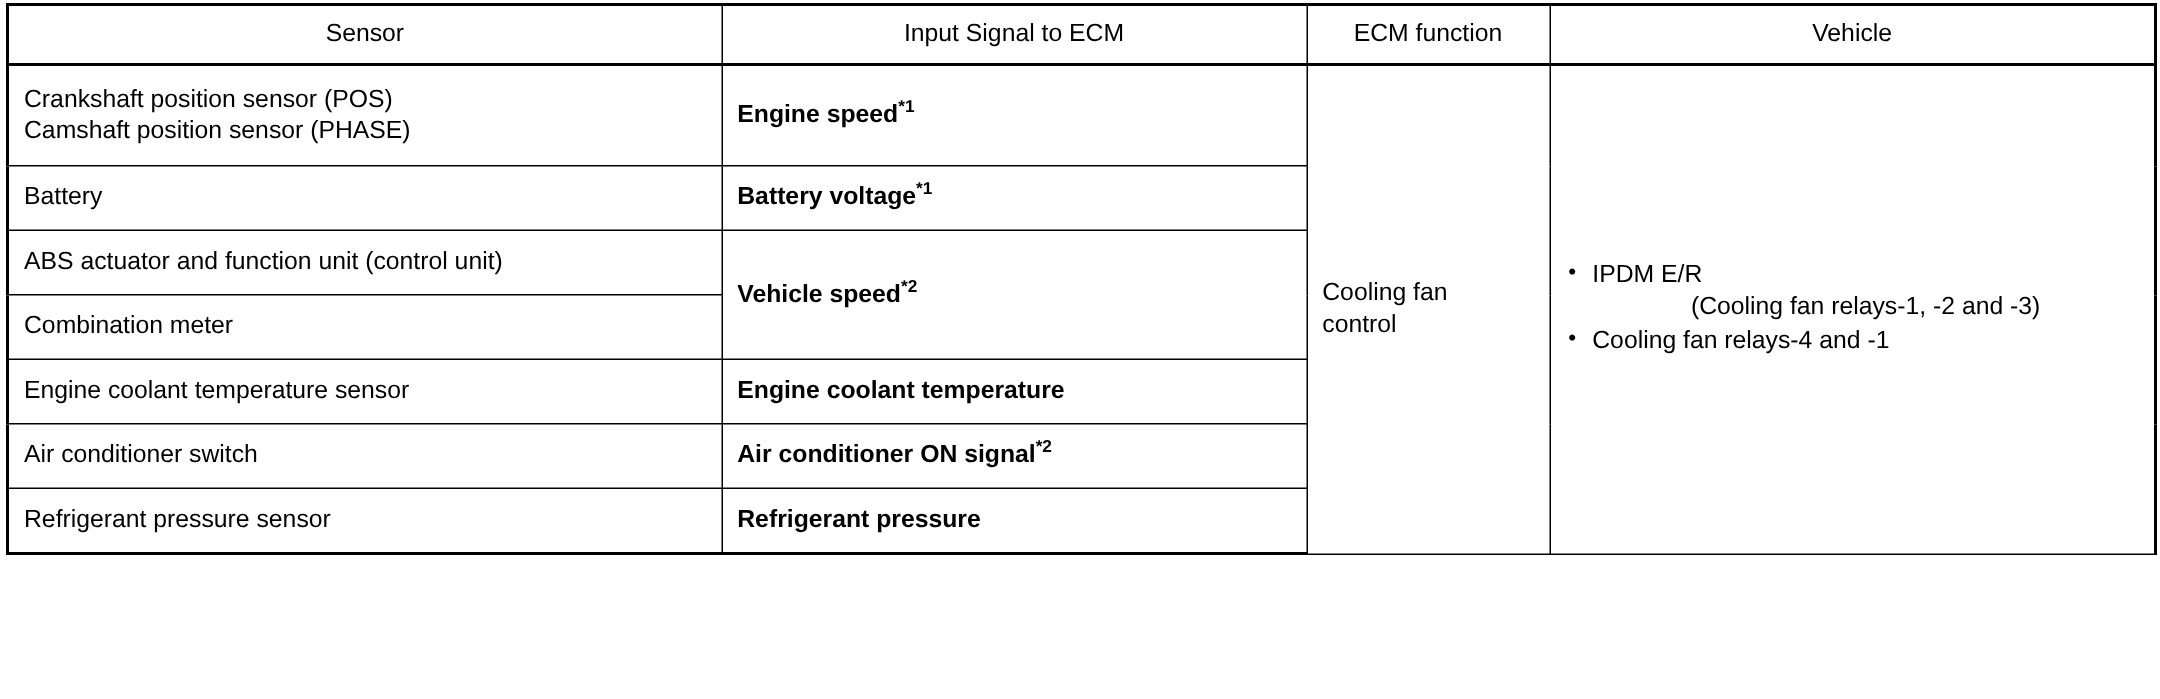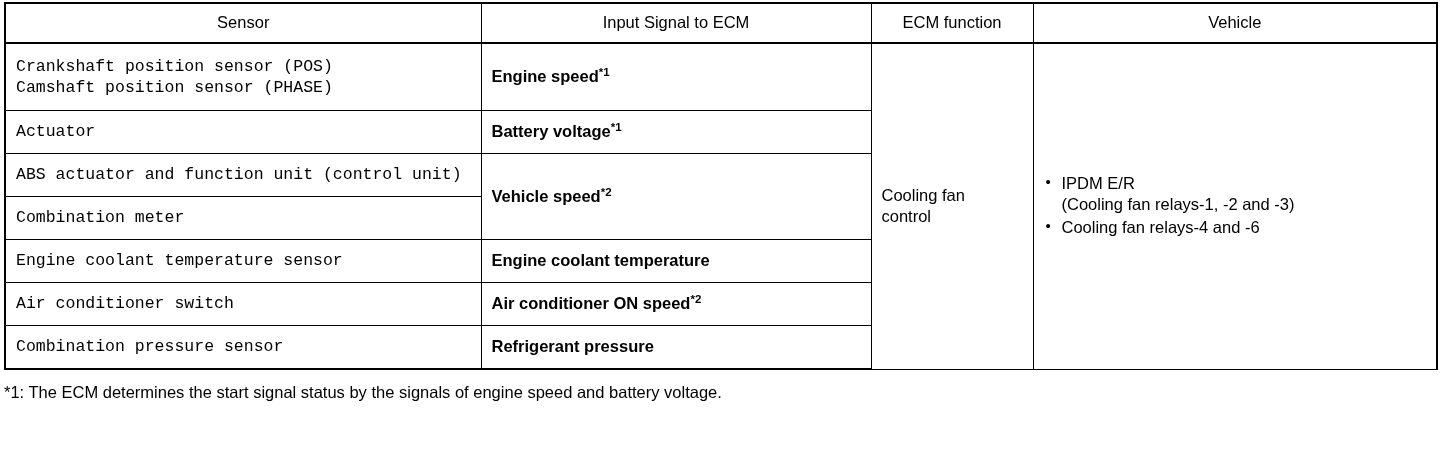--- a/index.html
+++ b/index.html
@@ -47,21 +47,21 @@
     border-top: 2.5px solid #000;
     border-bottom: 2.5px solid #000;
     text-align: center;
     height: 34px;
     padding: 2px 6px;
   }
   table.spec thead th.first { border-left: 2.5px solid #000; }
   table.spec thead th.last  { border-right: 2.5px solid #000; }
 
   table.spec tbody td { padding: 6px 10px; }
-  table.spec tbody td.left-edge  { border-left: 2.5px solid #000; font-family: Liberation Mono, monospace; }
+  table.spec tbody td.left-edge  { border-left: 2.5px solid #000; }
   table.spec tbody td.right-edge { border-right: 2.5px solid #000; }
   table.spec tbody tr.last-row td { border-bottom: 2.5px solid #000; }
 
   .cell-sensor { height: 30px; }
   .cell-sensor.tall { height: 54px; }
   .cell-line { display: block; white-space: nowrap; }
 
   sup.fn {
     font-size: 11.5px;
     vertical-align: super;
@@ -85,20 +85,21 @@
   .actuator-list li .bullet {
     position: absolute;
     left: 2px;
     top: -1px;
     font-size: 15px;
   }
   .actuator-list li .sub {
     display: block;
     padding-left: 0;
     white-space: nowrap;
+    text-align: center;
   }
 
   .footnotes {
     margin: 13px 0 0 4px;
     font-size: 16.5px;
   }
   .footnotes p {
     margin: 0 0 20px 0;
     white-space: nowrap;
   }
@@ -139,29 +140,29 @@
         </td>
         <td class="right-edge mid-span" rowspan="7">
           <ul class="actuator-list">
             <li>
               <span class="bullet">•</span>
               <span>IPDM E/R</span>
               <span class="sub">(Cooling fan relays-1, -2 and -3)</span>
             </li>
             <li>
               <span class="bullet">•</span>
-              <span>Cooling fan relays-4 and -6</span>
+              <span>Cooling fan relays-4 and -1</span>
             </li>
           </ul>
         </td>
       </tr>
 
       <tr>
         <td class="left-edge cell-sensor">
-          <span class="cell-line">Actuator</span>
+          <span class="cell-line">Battery</span>
         </td>
         <td>
           <span class="fn-text"><span>Battery voltage</span><sup class="fn">*1</sup></span>
         </td>
       </tr>
 
       <tr>
         <td class="left-edge cell-sensor">
           <span class="cell-line">ABS actuator and function unit (control unit)</span>
         </td>
@@ -183,32 +184,31 @@
         <td>
           <span class="fn-text"><span>Engine coolant temperature</span></span>
         </td>
       </tr>
 
       <tr>
         <td class="left-edge cell-sensor">
           <span class="cell-line">Air conditioner switch</span>
         </td>
         <td>
-          <span class="fn-text"><span>Air conditioner ON speed</span><sup class="fn">*2</sup></span>
+          <span class="fn-text"><span>Air conditioner ON signal</span><sup class="fn">*2</sup></span>
         </td>
       </tr>
 
       <tr class="last-row">
         <td class="left-edge cell-sensor">
-          <span class="cell-line">Combination pressure sensor</span>
+          <span class="cell-line">Refrigerant pressure sensor</span>
         </td>
         <td>
           <span class="fn-text"><span>Refrigerant pressure</span></span>
         </td>
       </tr>
     </tbody>
   </table>
 
   <div class="footnotes">
-    <p>*1: The ECM determines the start signal status by the signals of engine speed and battery voltage.</p>
   </div>
 
 </div>
 
 </body></html>

